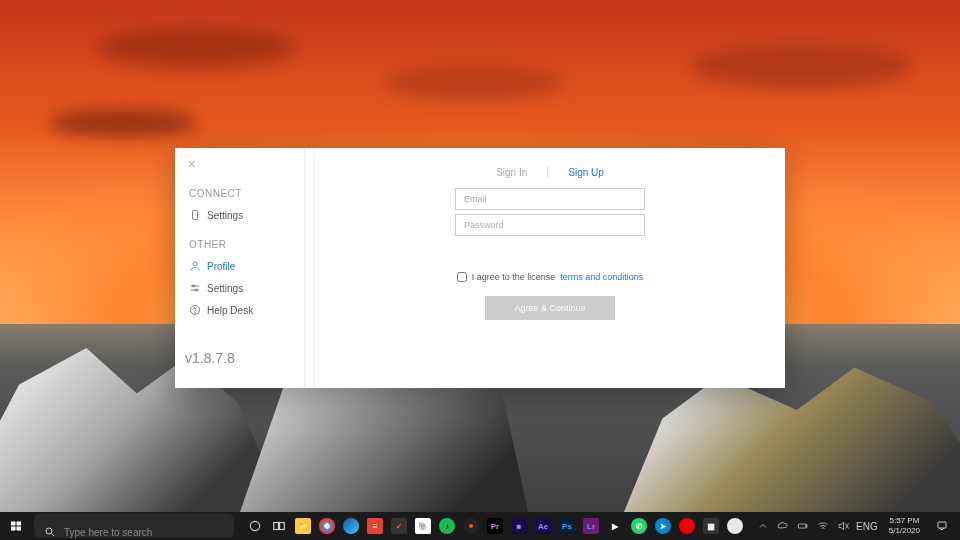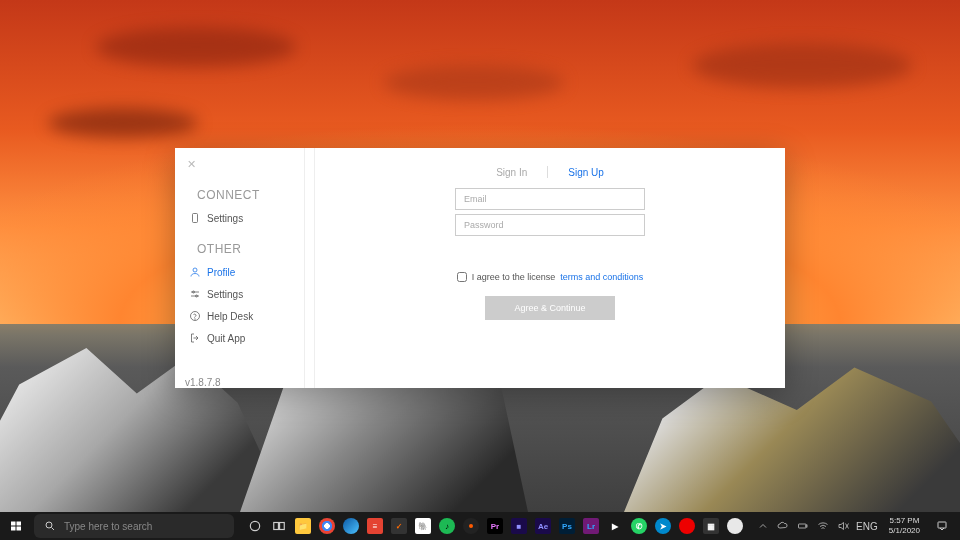--- a/index.html
+++ b/index.html
@@ -13,44 +13,44 @@
 .c4{top:20%;left:5%;width:150px;height:30px;background:#6b1e0c}
 .mountains{position:absolute;bottom:28px;left:0;right:0;height:45%}
 .mtn{position:absolute;bottom:0}
 .m1{left:-5%;width:35%;height:75%;background:linear-gradient(135deg,#e8e8e8 20%,#a8a8a8 50%,#3a3a3a 80%);clip-path:polygon(0 100%,20% 30%,40% 10%,55% 35%,70% 15%,85% 40%,100% 100%)}
 .m2{left:25%;width:30%;height:85%;background:linear-gradient(135deg,#f0f0f0 15%,#888 50%,#2a2a2a 85%);clip-path:polygon(0 100%,15% 40%,35% 5%,55% 25%,75% 10%,90% 35%,100% 100%)}
 .m3{right:-5%;width:40%;height:70%;background:linear-gradient(135deg,#ddd 20%,#998855 45%,#3a3a3a 80%);clip-path:polygon(0 100%,10% 45%,25% 20%,45% 40%,60% 15%,80% 35%,100% 100%)}
 
 .window{position:absolute;top:148px;left:175px;width:610px;height:240px;background:#fff;box-shadow:0 8px 30px rgba(0,0,0,.3);display:flex}
 .close-x{position:absolute;top:10px;left:12px;color:#bbb;font-size:11px;cursor:pointer}
 .sidebar{width:130px;padding:40px 0 0 12px;border-right:1px solid #eee;margin-right:-1px}
-.section-label{font-size:12px;color:#999;letter-spacing:.5px;margin:0 0 6px 10px}
+.section-label{font-size:10px;color:#999;letter-spacing:.5px;margin:0 0 6px 2px}
 .nav-item{display:flex;align-items:center;gap:6px;padding:4px 2px;font-size:10px;color:#555;cursor:pointer;margin-bottom:2px}
 .nav-item.active{color:#1a73e8}
 .nav-icon{width:12px;height:12px;display:flex;align-items:center;justify-content:center;flex-shrink:0}
 .nav-icon svg{width:12px;height:12px;stroke:currentColor;fill:none;stroke-width:1.5}
 .other-section{margin-top:14px}
-.version{position:absolute;bottom:0;left:10px;font-size:10px;color:#888}
+.version{position:absolute;bottom:22px;left:10px;font-size:14px;color:#888}
 
 .main{flex:1;padding:18px 30px 0 30px;display:flex;flex-direction:column;align-items:center;border-left:1px solid #eee;margin-left:10px}
 .tabs{display:flex;align-items:center;gap:0;margin-bottom:10px;font-size:10px}
 .tab{padding:0 20px;color:#aaa;cursor:pointer}
 .tab.active{color:#1a73e8;font-weight:500}
 .tab-divider{width:1px;height:12px;background:#ddd}
 .input{width:190px;height:22px;border:1px solid #ccc;padding:0 8px;font-size:9px;color:#555;margin-bottom:4px;outline:none}
 .input::placeholder{color:#aaa}
 .agree-row{display:flex;align-items:flex-start;gap:5px;margin-top:32px;font-size:9px;color:#555}
 .agree-row input[type=checkbox]{width:10px;height:10px}
 .agree-row a{color:#1a73e8;text-decoration:none}
 .submit-btn{margin-top:14px;width:130px;height:24px;background:#ccc;color:#fff;border:none;font-size:9px;cursor:not-allowed}
 
 .taskbar{position:absolute;bottom:0;left:0;right:0;height:28px;background:#1a1a1a;display:flex;align-items:center;color:#fff;font-size:10px}
 .start-btn{width:32px;height:28px;display:flex;align-items:center;justify-content:center;cursor:pointer}
 .win-icon{width:12px;height:12px;fill:#fff}
-.search-box{display:flex;align-items:center;gap:8px;background:#2a2a2a;height:24px;width:200px;padding:0 10px;margin:0 2px;border-radius:6px}
+.search-box{display:flex;align-items:flex-end;gap:8px;background:#2a2a2a;height:24px;width:200px;padding:0 10px;margin:0 2px;border-radius:6px}
 .search-box svg{width:12px;height:12px;stroke:#ccc;fill:none;stroke-width:2}
 .search-box span{color:#888;font-size:10px}
 .task-icons{display:flex;align-items:center;margin-left:8px;gap:2px}
 .ti{width:22px;height:24px;display:flex;align-items:center;justify-content:center;cursor:pointer;font-size:12px}
 .tray{margin-left:auto;display:flex;align-items:center;gap:8px;padding-right:8px}
 .tray-icon{width:12px;height:12px;display:flex;align-items:center;justify-content:center;cursor:pointer}
 .tray-icon svg{width:12px;height:12px;stroke:#ccc;fill:none;stroke-width:1.5}
 .clock{font-size:8px;line-height:10px;text-align:center;color:#ddd;padding:0 4px}
 .notif{width:20px;display:flex;align-items:center;justify-content:center}
 .app-ico{width:16px;height:16px;border-radius:2px;display:flex;align-items:center;justify-content:center;font-size:8px;font-weight:bold}
@@ -108,30 +108,20 @@
       <div class="nav-item">
         <span class="nav-icon">
             <svg viewBox="0 0 24 24">
               <circle cx="12" cy="12" r="9"></circle>
               <path d="M9 9a3 3 0 015 2c0 2-3 2-3 4"></path>
               <circle cx="12" cy="18" r=".5" fill="currentColor"></circle>
             </svg>
           </span>
         <span>Help Desk</span>
       </div>
-      <div class="nav-item">
-        <span class="nav-icon">
-            <svg viewBox="0 0 24 24">
-              <path d="M10 4H5v16h5"></path>
-              <path d="M14 8l4 4-4 4"></path>
-              <line x1="18" y1="12" x2="9" y2="12"></line>
-            </svg>
-          </span>
-        <span>Quit App</span>
-      </div>
     </div>
     <div class="version">v1.8.7.8</div>
 
     <div class="main">
       <div class="tabs">
         <span class="tab">Sign In</span>
         <span class="tab-divider"></span>
         <span class="tab active">Sign Up</span>
       </div>
       <input class="input" type="text" placeholder="Email" style="">

